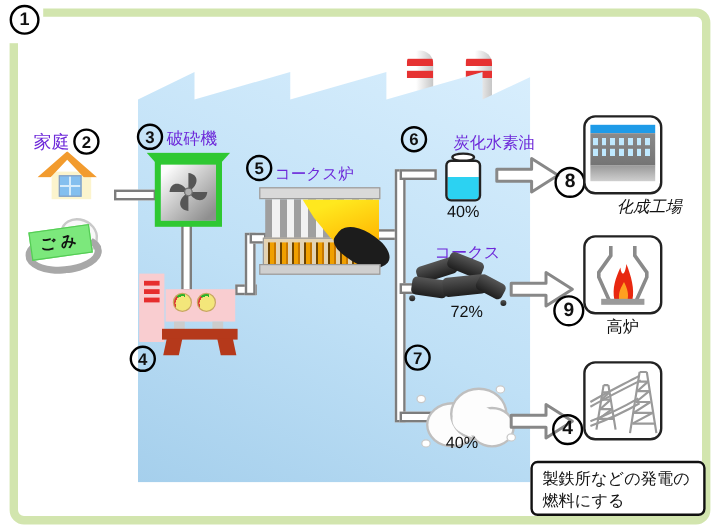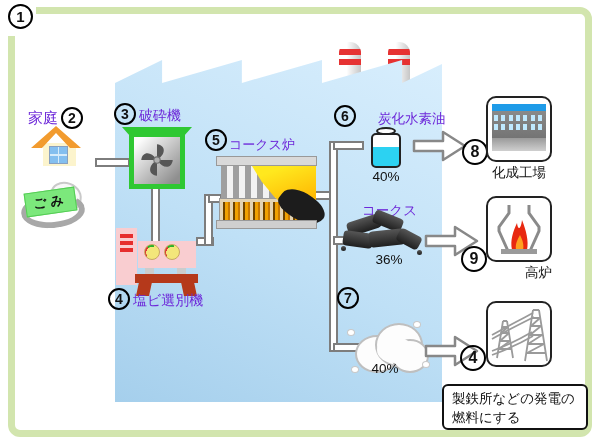--- a/index.html
+++ b/index.html
@@ -100,21 +100,20 @@
                 background:radial-gradient(circle at 50% 55%,#f3e67a 55%,transparent 56%),conic-gradient(from 230deg,#dd3333 0 90deg,#2ab22a 90deg 150deg,#f3e67a 150deg 360deg);"></div>
     <div class="abs" style="left:48px;top:16px;width:14px;height:14px;border-radius:50%;border:1px solid #c8a860;
                 background:radial-gradient(circle at 50% 55%,#f3e67a 55%,transparent 56%),conic-gradient(from 230deg,#dd3333 0 90deg,#2ab22a 90deg 150deg,#f3e67a 150deg 360deg);"></div>
     <div class="abs" style="left:29px;top:40px;width:9px;height:8px;background:#cccccc;"></div>
     <div class="abs" style="left:61px;top:40px;width:9px;height:8px;background:#cccccc;"></div>
     <div class="abs" style="left:19px;top:46px;width:63px;height:9px;background:#b5391b;"></div>
     <div class="abs" style="left:23px;top:54px;width:13px;height:14px;background:#b5391b;transform:skewX(-12deg);transform-origin:top;"></div>
     <div class="abs" style="left:65px;top:54px;width:13px;height:14px;background:#b5391b;transform:skewX(12deg);transform-origin:top;"></div>
   </div>
   <div class="cnum sm" style="left:108px;top:288px;">4</div>
-  <div class="jp" style="left:133px;top:292px;">塩ビ選別機</div>
 
   <div class="cnum sm" style="left:205px;top:129px;">5</div>
   <div class="jp" style="left:229px;top:136px;font-size:13px;text-align:right;">コークス炉</div>
   <div class="abs" style="left:216px;top:156px;width:101px;height:74px;">
     <div class="abs" style="left:5px;top:10px;width:91px;height:33px;background:repeating-linear-gradient(90deg,#9f9f9f 0 6px,#f2f2f2 6px 12px);"></div>
     <div class="abs" style="left:3px;top:42px;width:95px;height:30px;background:#e3d3b3;border:1px solid #999;box-sizing:border-box;"></div>
     <div class="abs" style="left:7px;top:46px;width:87px;height:20px;background:repeating-linear-gradient(90deg,#6e4400 0 2px,#f0a000 2px 5px,#c87800 5px 7px,#e3d3b3 7px 10px);"></div>
     <div class="abs" style="left:36px;top:10px;width:64px;height:62px;background:linear-gradient(160deg,#ffe81e 15%,#ffb300 70%,#ff9800);
                 clip-path:polygon(0 0,100% 0,100% 95%,85% 88%,60% 72%,35% 50%,15% 25%);"></div>
     <div class="abs" style="left:62px;top:37px;width:48px;height:28px;background:#1c1c1c;border-radius:60% 40% 70% 30%;transform:rotate(38deg);"></div>
@@ -134,21 +133,21 @@
   <div class="jp" style="left:362px;top:202px;font-size:13.5px;">コークス</div>
   <div class="abs" style="left:341px;top:214px;width:88px;height:44px;">
     <div class="lump" style="left:6px;top:4px;width:34px;height:14px;transform:rotate(-18deg);"></div>
     <div class="lump" style="left:32px;top:0;width:30px;height:14px;transform:rotate(22deg);"></div>
     <div class="lump" style="left:2px;top:18px;width:30px;height:15px;transform:rotate(8deg);"></div>
     <div class="lump" style="left:28px;top:16px;width:36px;height:16px;transform:rotate(-6deg);"></div>
     <div class="lump" style="left:56px;top:18px;width:24px;height:14px;transform:rotate(28deg);"></div>
     <div class="lump" style="left:0;top:32px;width:5px;height:5px;border-radius:50%;"></div>
     <div class="lump" style="left:76px;top:36px;width:5px;height:5px;border-radius:50%;"></div>
   </div>
-  <div class="pct" style="left:371px;top:252px;width:36px;">36%</div>
+  <div class="pct" style="left:371px;top:252px;width:36px;">72%</div>
 
   <div class="cnum sm" style="left:337px;top:287px;">7</div>
   <div class="abs" style="left:347px;top:321px;width:82px;height:52px;">
     <div class="cloudpuff" style="left:8px;top:14px;width:40px;height:34px;"></div>
     <div class="cloudpuff" style="left:28px;top:2px;width:44px;height:40px;"></div>
     <div class="cloudpuff" style="left:44px;top:18px;width:34px;height:30px;"></div>
     <div class="abs" style="left:30px;top:16px;width:36px;height:26px;background:#fdfdfd;border-radius:50%;"></div>
     <div class="clouddot" style="left:0;top:8px;width:6px;height:5px;"></div>
     <div class="clouddot" style="left:66px;top:0;width:6px;height:5px;"></div>
     <div class="clouddot" style="left:75px;top:40px;width:6px;height:5px;"></div>
@@ -172,32 +171,32 @@
 
   <div class="destbox" style="left:486px;top:96px;">
     <div class="abs" style="left:4px;top:6px;width:54px;height:50px;">
       <div class="abs" style="left:0;top:0;width:54px;height:7px;background:#1e9be8;"></div>
       <div class="abs" style="left:0;top:7px;width:54px;height:27px;background:linear-gradient(#8a8a8a,#747474);"></div>
       <div class="abs" style="left:2px;top:11px;width:50px;height:6px;background:repeating-linear-gradient(90deg,#bfe9ff 0 4px,transparent 4px 7.3px);"></div>
       <div class="abs" style="left:2px;top:20px;width:50px;height:6px;background:repeating-linear-gradient(90deg,#bfe9ff 0 4px,transparent 4px 7.3px);"></div>
       <div class="abs" style="left:0;top:34px;width:54px;height:13px;background:linear-gradient(#9a9a9a,#cfcfcf);"></div>
     </div>
   </div>
-  <div class="destlabel" style="left:486px;top:164px;width:66px;">化成工場</div>
+  <div class="destlabel" style="left:508px;top:164px;width:66px;font-style:italic;">化成工場</div>
 
   <div class="destbox" style="left:486px;top:196px;">
     <svg width="62" height="62" viewBox="0 0 62 62" style="position:absolute;left:0;top:0;">
       <path d="M21 7 V15 L11 29 L11 33 L20 53" fill="none" stroke="#8a8a8a" stroke-width="3"></path>
       <path d="M41 7 V15 L51 29 L51 33 L42 53" fill="none" stroke="#8a8a8a" stroke-width="3"></path>
       <path d="M24 52 C22 42 25 34 29 25 C30 33 33 31 34 22 C38 32 41 43 39 52 Z" fill="#e82810"></path>
       <path d="M28 52 C27 45 30 41 32 37 C35 43 36 47 35 52 Z" fill="#ffa020"></path>
       <rect x="13" y="51" width="36" height="5" fill="#9a9a9a"></rect>
     </svg>
   </div>
-  <div class="destlabel" style="left:486px;top:264px;width:66px;text-align:right;">高炉</div>
+  <div class="destlabel" style="left:486px;top:264px;width:66px;">高炉</div>
 
   <div class="destbox" style="left:486px;top:301px;">
     <svg width="62" height="62" viewBox="0 0 62 62" style="position:absolute;left:0;top:0;">
       <g stroke="#9a9a9a" stroke-width="1.8" fill="none">
         <path d="M9 55 L15 18 M25 55 L19 18 M15 18 H19"></path>
         <path d="M11 46 H23 M12 38 H22 M13 30 H21 M14 24 H20"></path>
         <path d="M11 46 L22 38 M12 38 L21 30 M13 30 L20 24"></path>
         <path d="M37 58 L45 7 M59 58 L51 7 M45 7 H51"></path>
         <path d="M39 50 H57 M40 41 H56 M42 32 H54 M43 23 H53 M44 15 H52"></path>
         <path d="M39 50 L56 41 M40 41 L54 32 M42 32 L53 23 M43 23 L52 15"></path>

